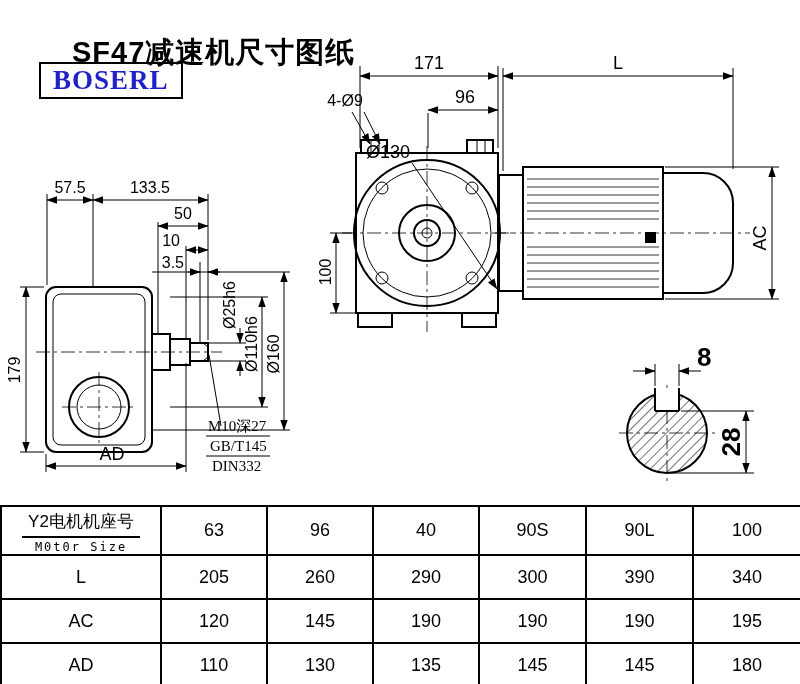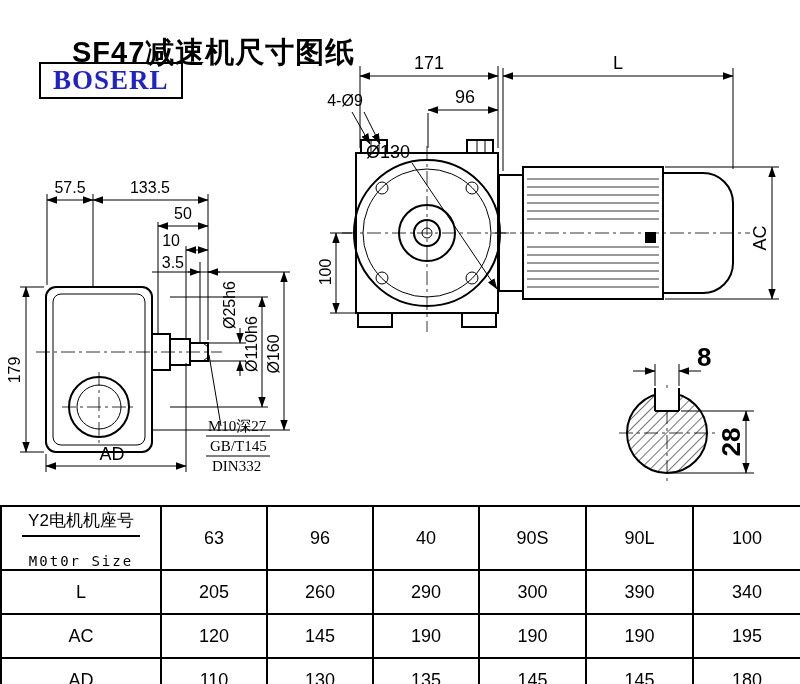--- a/index.html
+++ b/index.html
@@ -16,21 +16,21 @@
   .cl{fill:none;stroke:#000;stroke-width:0.8;stroke-dasharray:14 4 3 4;}
   text.d{font:16px "Liberation Sans",sans-serif;fill:#000;}
   text.d2{font:18px "Liberation Sans",sans-serif;fill:#000;}
   text.dbig{font:bold 26px "Liberation Sans",sans-serif;fill:#000;}
   text.note{font:15px "Liberation Serif",serif;fill:#000;}
   
   #size-table{position:absolute;left:0;top:505px;width:800px;height:179px;border-collapse:collapse;table-layout:fixed;}
   #size-table td{border:2px solid #000;text-align:center;vertical-align:middle;font-size:18px;padding:0;}
   #size-table td.head{font-size:17px;text-align:center;}
   .cn-label{display:inline-block;border-bottom:2px solid #000;padding:2px 6px 3px 6px;font-size:17px;}
-  .en-label{display:block;font-family:"DejaVu Sans Mono",monospace;font-size:14px;letter-spacing:2px;padding-top:16px;}
+  .en-label{display:block;font-family:"DejaVu Sans Mono",monospace;font-size:12px;letter-spacing:2px;padding-top:2px;}
 </style>
 </head>
 <body>
 
 <svg id="drawing" width="800" height="505" viewBox="0 0 800 505">
   <defs>
     <marker id="arr" viewBox="0 0 10 7" refX="9.5" refY="3.5" markerWidth="11" markerHeight="8" orient="auto-start-reverse">
       <path d="M0,0 L10,3.5 L0,7 Z" fill="#000"></path>
     </marker>
     <pattern id="hatch" patternUnits="userSpaceOnUse" width="7" height="7" patternTransform="rotate(45)">

